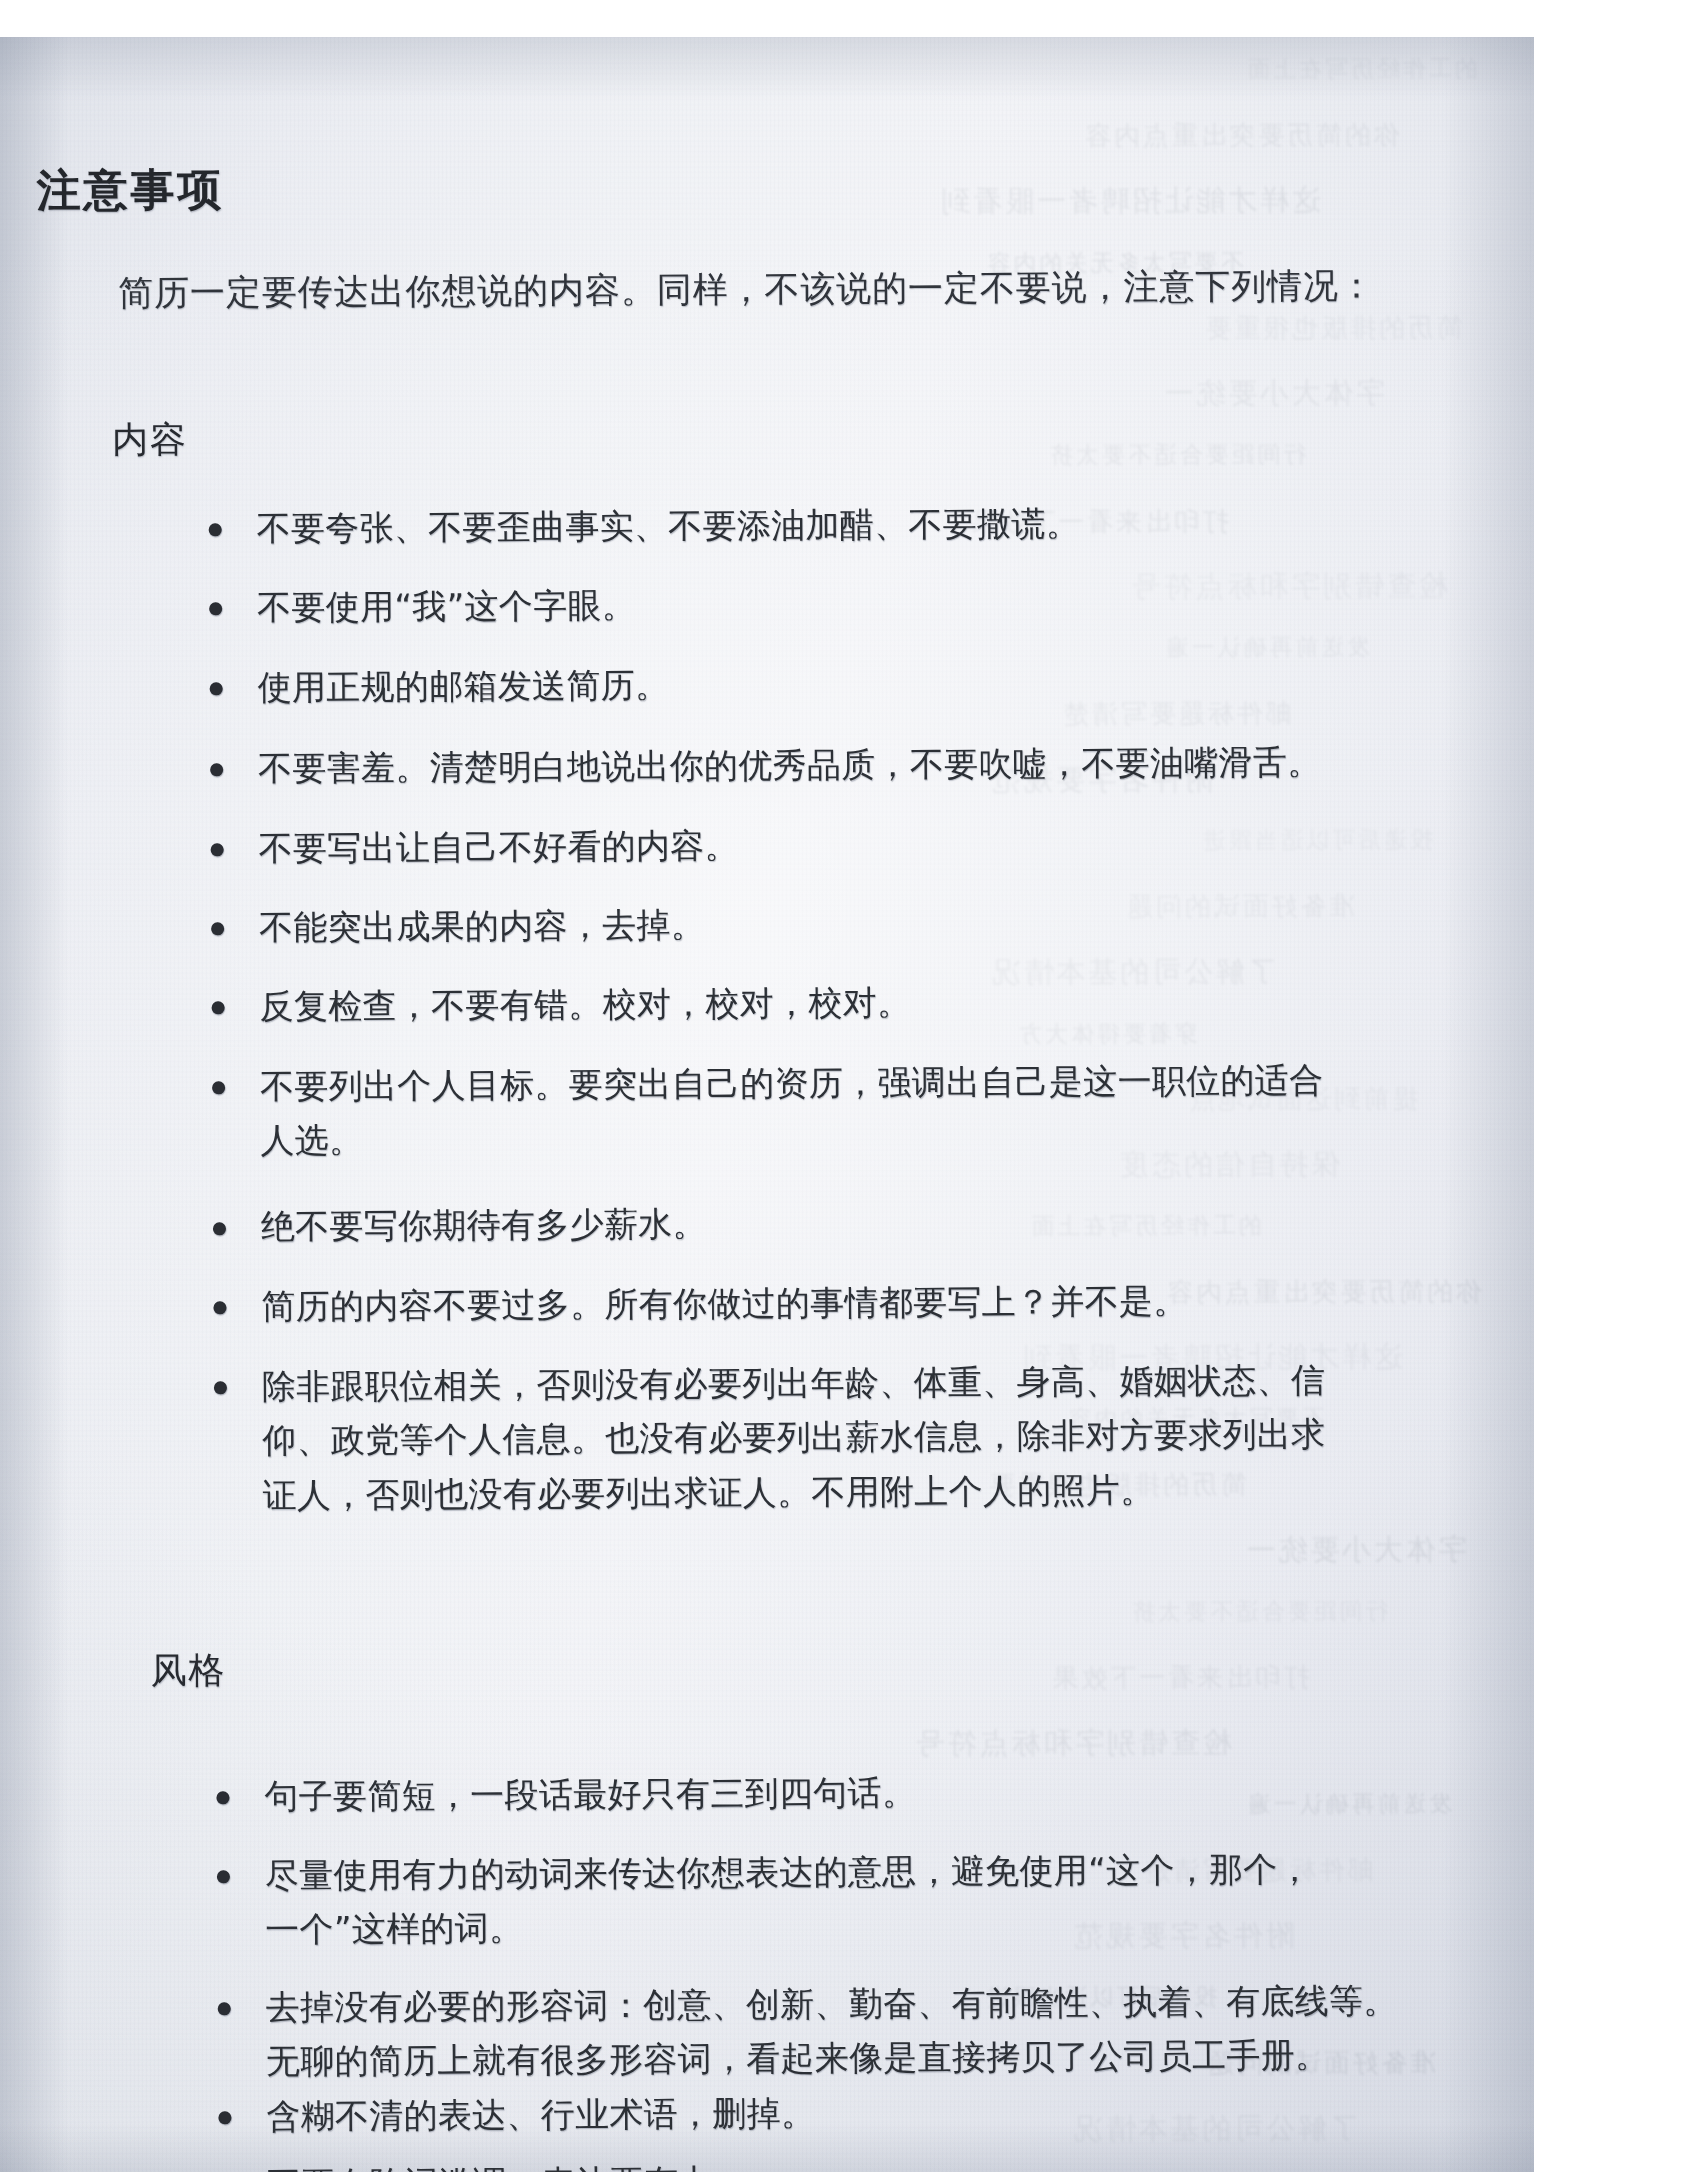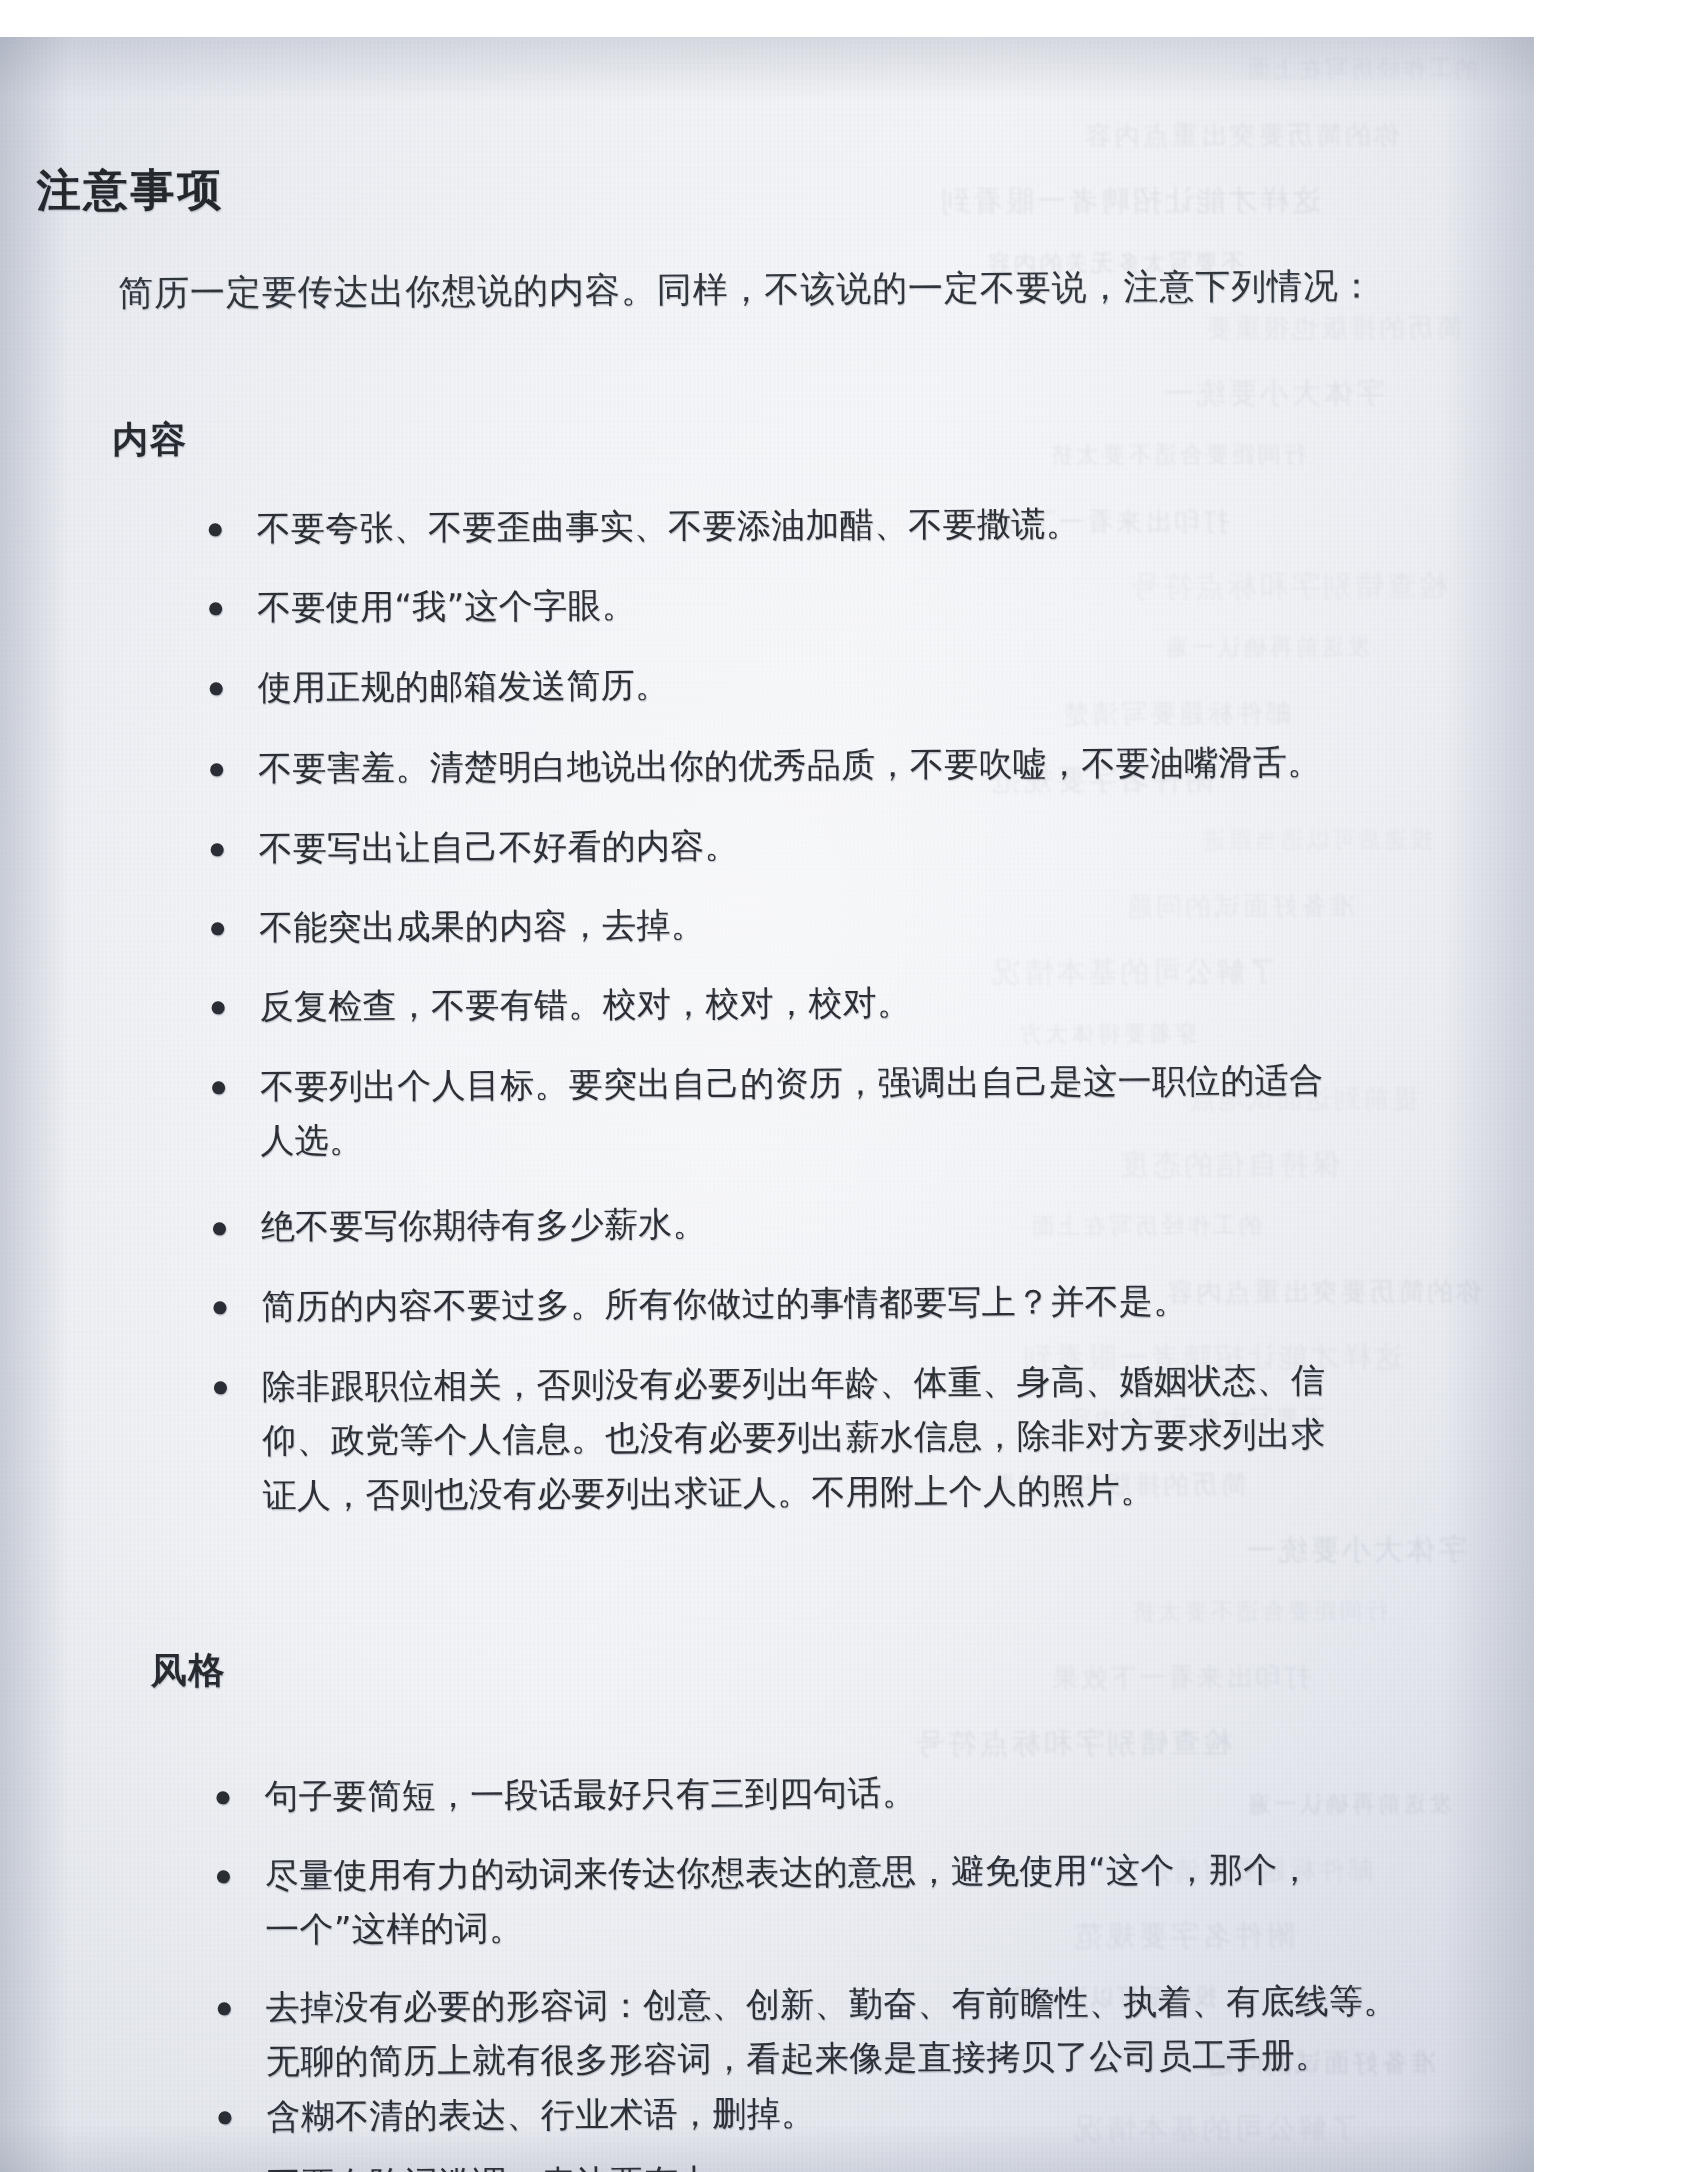--- a/index.html
+++ b/index.html
@@ -133,21 +133,21 @@
     font-size: 35px;
     letter-spacing: 0.9px;
     color: #30343b;
     white-space: nowrap;
     text-shadow: 0.6px 1.1px 1.1px rgba(95,103,120,0.38);
   }
 
   .section-head {
     position: absolute;
     font-size: 36px;
-    font-weight: 700;
+    font-weight: 400;
     letter-spacing: 1.7px;
     color: #272a30;
     text-shadow: 0.6px 1.1px 1.4px rgba(90,98,115,0.40);
   }
   #head-content  { left: 115px; top: 375px; }
   #head-style    { left: 146px; top: 1606px; }
 
   .bullet-list { position: absolute; left: 0; top: 0; }
 
   .bullet-item { position: absolute; }

